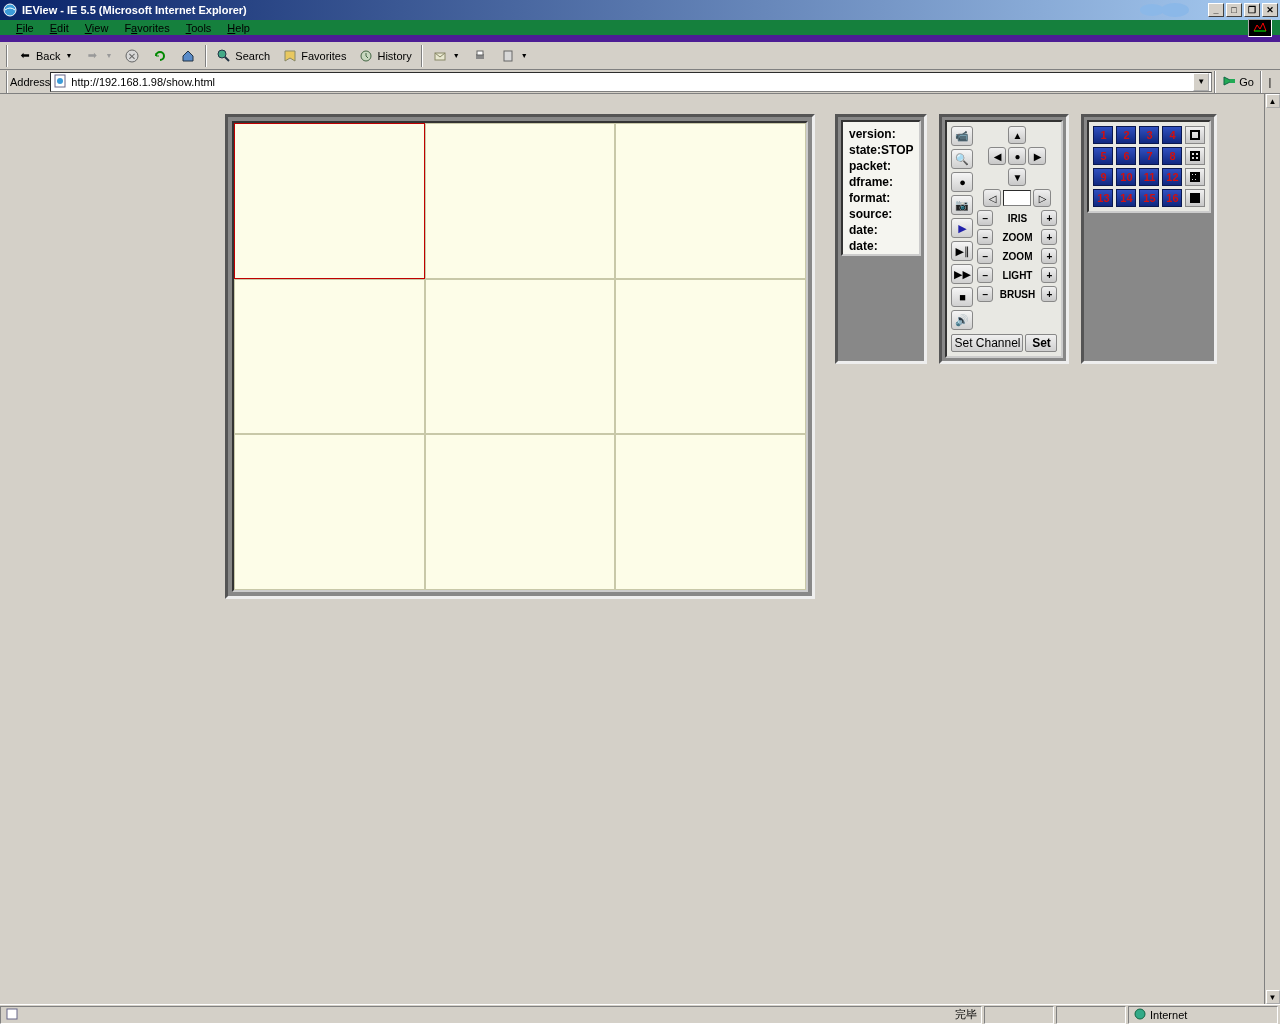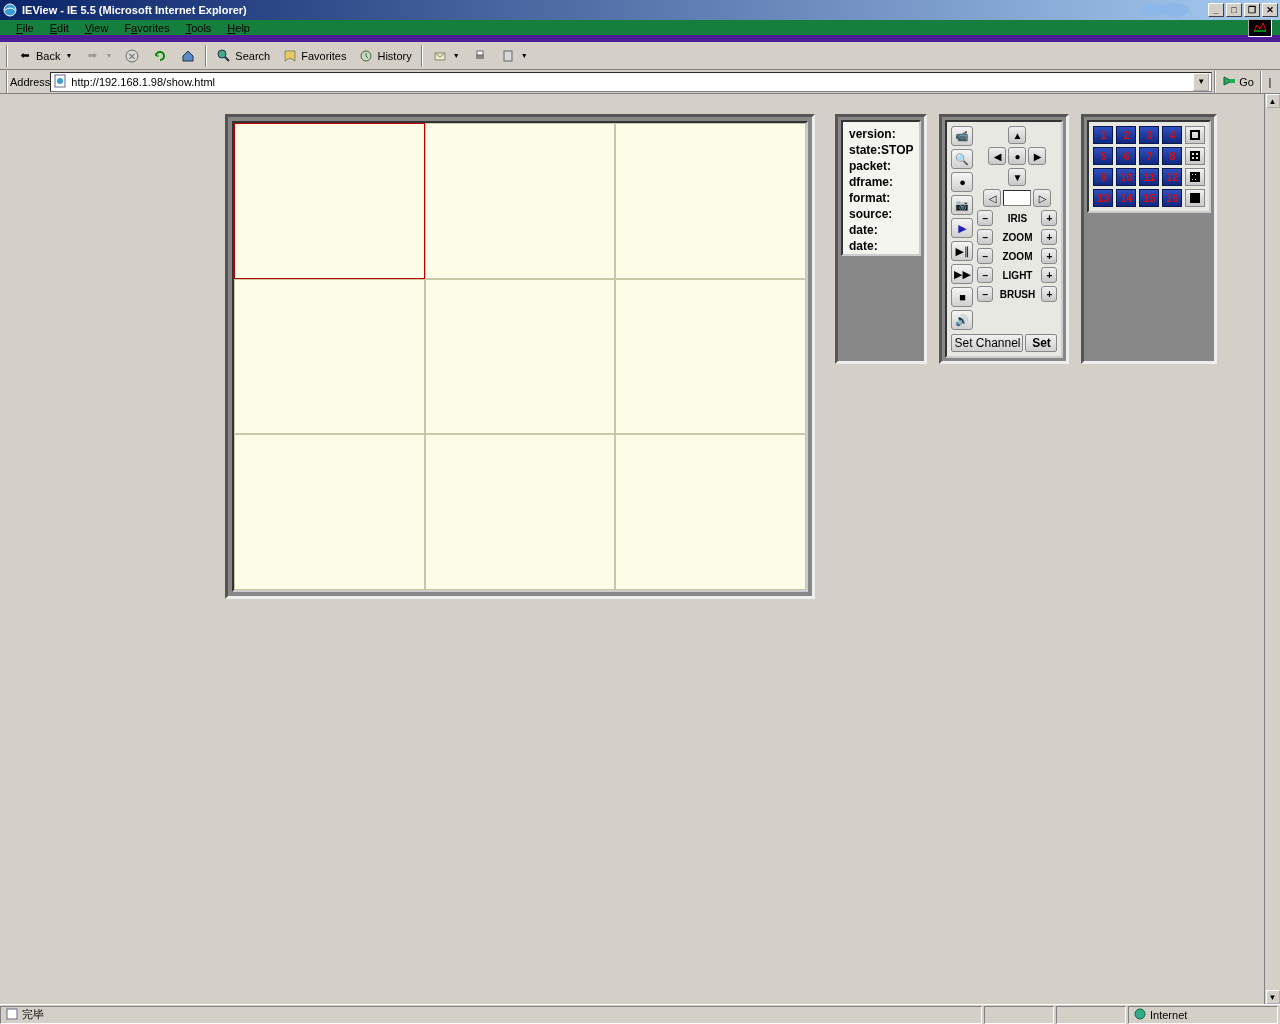--- a/index.html
+++ b/index.html
@@ -56,21 +56,21 @@
 .ch-btn.c-red { color:#d01010; }
 .layout-btn { width:20px; height:18px; background:linear-gradient(#f0f0f0,#c8c8c8); border:1px solid #888; display:flex; align-items:center; justify-content:center; }
 .layout-ico { width:10px; height:10px; border:1px solid #000; display:grid; }
 .l1 { grid-template-columns:1fr; grid-template-rows:1fr; }
 .l4 { grid-template-columns:1fr 1fr; grid-template-rows:1fr 1fr; }
 .l9 { grid-template-columns:repeat(3,1fr); grid-template-rows:repeat(3,1fr); }
 .l16 { grid-template-columns:repeat(4,1fr); grid-template-rows:repeat(4,1fr); }
 .layout-ico span { border:0.5px solid #000; }
 .statusbar { position:absolute; bottom:0; left:0; right:0; height:20px; background:#d4d0c8; border-top:1px solid #fff; display:flex; align-items:center; }
 .st-pane { height:18px; border:1px solid; border-top-color:#808080; border-left-color:#808080; border-right-color:#fff; border-bottom-color:#fff; padding:0 4px; display:flex; align-items:center; gap:3px; margin-right:2px; }
-.st-pane.flex { flex:1; }
+.st-pane.flex { flex:1;justify-content:space-between; }
 .st-pane.w { width:70px; }
 </style>
 </head>
 <body>
 
 <div class="titlebar">
   <span class="ie-icon">
     <svg width="14" height="14" viewBox="0 0 14 14">
         <circle cx="7" cy="7" r="6" fill="#3b9bd8" stroke="#fff" stroke-width="1"></circle>
         <path d="M2 7 Q7 3 12 7" stroke="#fff" fill="none"></path>

